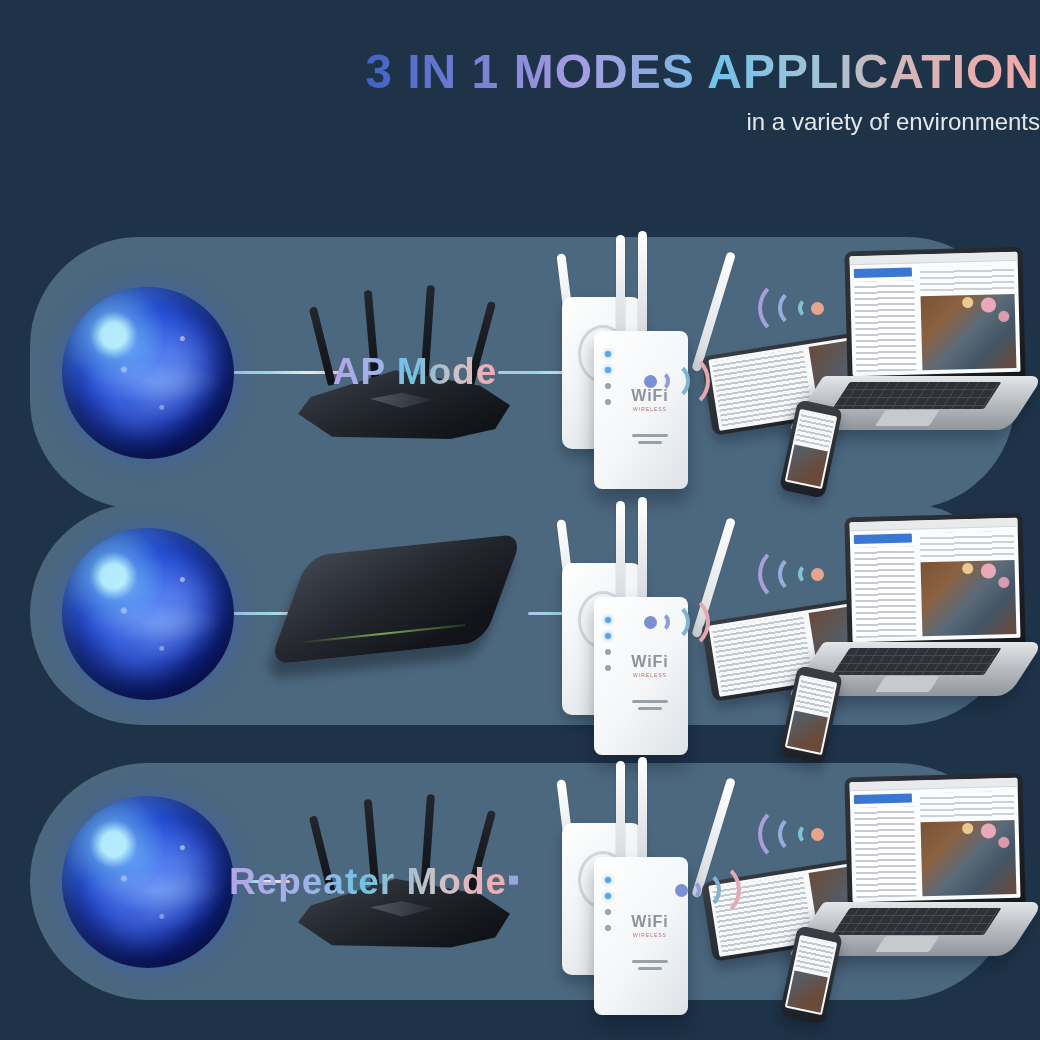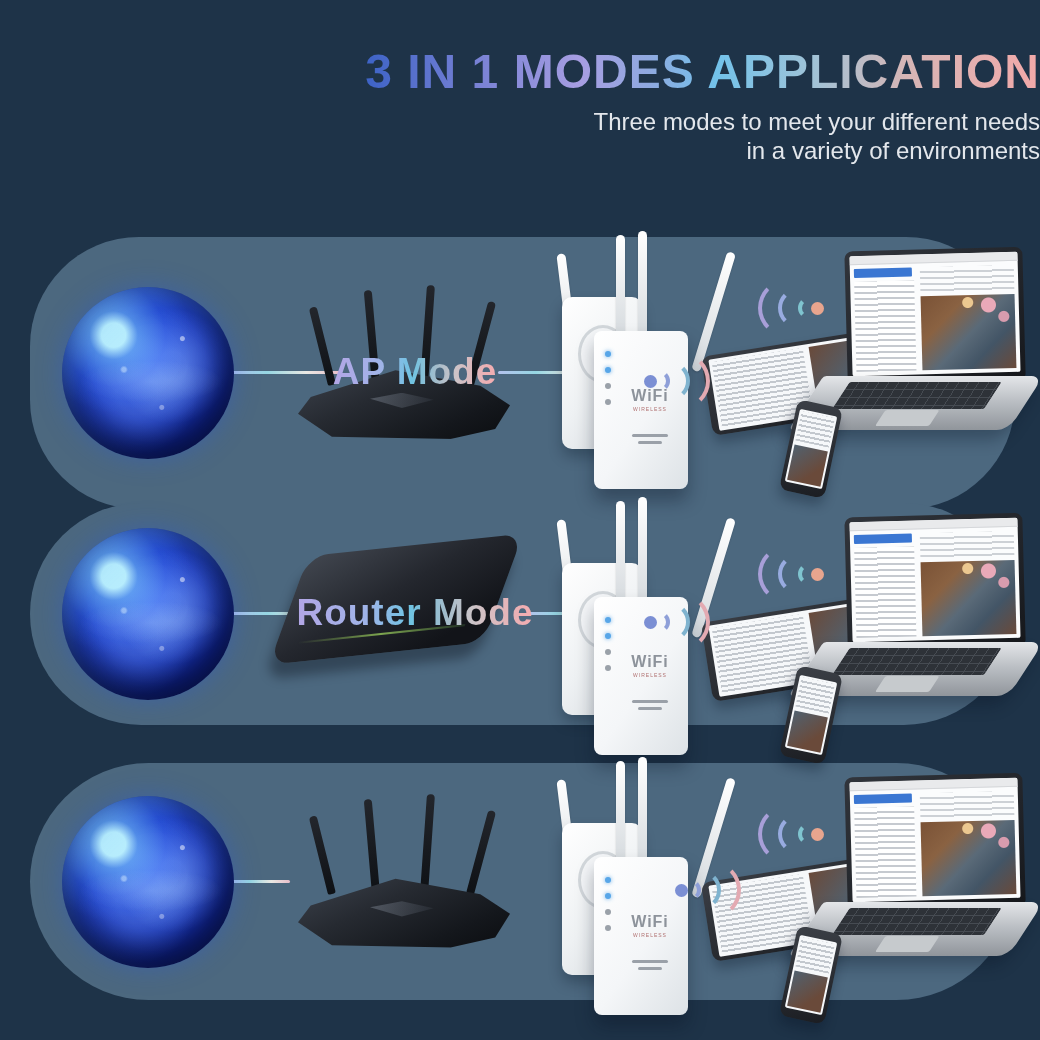--- a/index.html
+++ b/index.html
@@ -217,21 +217,20 @@
     background:repeating-linear-gradient(180deg,#f6f8fa 0 3px,#c3c8ce 3px 5px); }
   .phone-photo { position:absolute; left:2px; bottom:2px; right:2px; height:48%;
     background:linear-gradient(135deg,#51616f,#6a4a3a 70%); }
 </style>
 </head>
 <body>
 
 <div class="header">
   <div class="title">3 IN 1 MODES APPLICATION</div>
   <div class="subtitle">
-    <div>Three modes to meet your different needs</div>
     <div>in a variety of environments</div>
   </div>
 </div>
 
 <div class="mode-panel row-1">
   <div class="globe"></div>
   <div class="connector cn-left"></div>
   <div class="connector cn-right"></div>
 
   <div class="gaming-router">
@@ -314,23 +313,20 @@
 
 <div class="mode-panel row-2">
   <div class="globe"></div>
   <div class="connector cn-left"></div>
   <div class="connector cn-right"></div>
 
   <div class="modem">
     <div class="modem-top"></div>
   </div>
 
-  <div class="mode-label">
-    <span class="label-text">Router Mode</span>
-  </div>
 
   <div class="extender">
     <div class="ext-ant ext-ant-l"></div>
     <div class="ext-plate"></div>
     <div class="ext-ant ext-ant-v1"></div>
     <div class="ext-ant ext-ant-v2"></div>
     <div class="ext-ant ext-ant-r"></div>
     <div class="ext-body">
       <div class="ext-leds">
         <div class="ext-led led-blue"></div>
@@ -396,20 +392,23 @@
   <div class="connector cn-left"></div>
 
   <div class="gaming-router">
     <div class="gr-ant gr-a1"></div>
     <div class="gr-ant gr-a2"></div>
     <div class="gr-ant gr-a3"></div>
     <div class="gr-ant gr-a4"></div>
     <div class="gr-body"></div>
   </div>
 
+  <div class="mode-label">
+    <span class="label-text">Repeater Mode</span><span class="label-signal"><span class="dot sig-part" style="position: absolute;"></span><span class="arc a1" style="position: absolute;"></span><span class="arc a2" style="position: absolute;"></span><span class="arc a3" style="position: absolute;"></span></span>
+  </div>
 
   <div class="extender">
     <div class="ext-ant ext-ant-l"></div>
     <div class="ext-plate"></div>
     <div class="ext-ant ext-ant-v1"></div>
     <div class="ext-ant ext-ant-v2"></div>
     <div class="ext-ant ext-ant-r"></div>
     <div class="ext-body">
       <div class="ext-leds">
         <div class="ext-led led-blue"></div>

